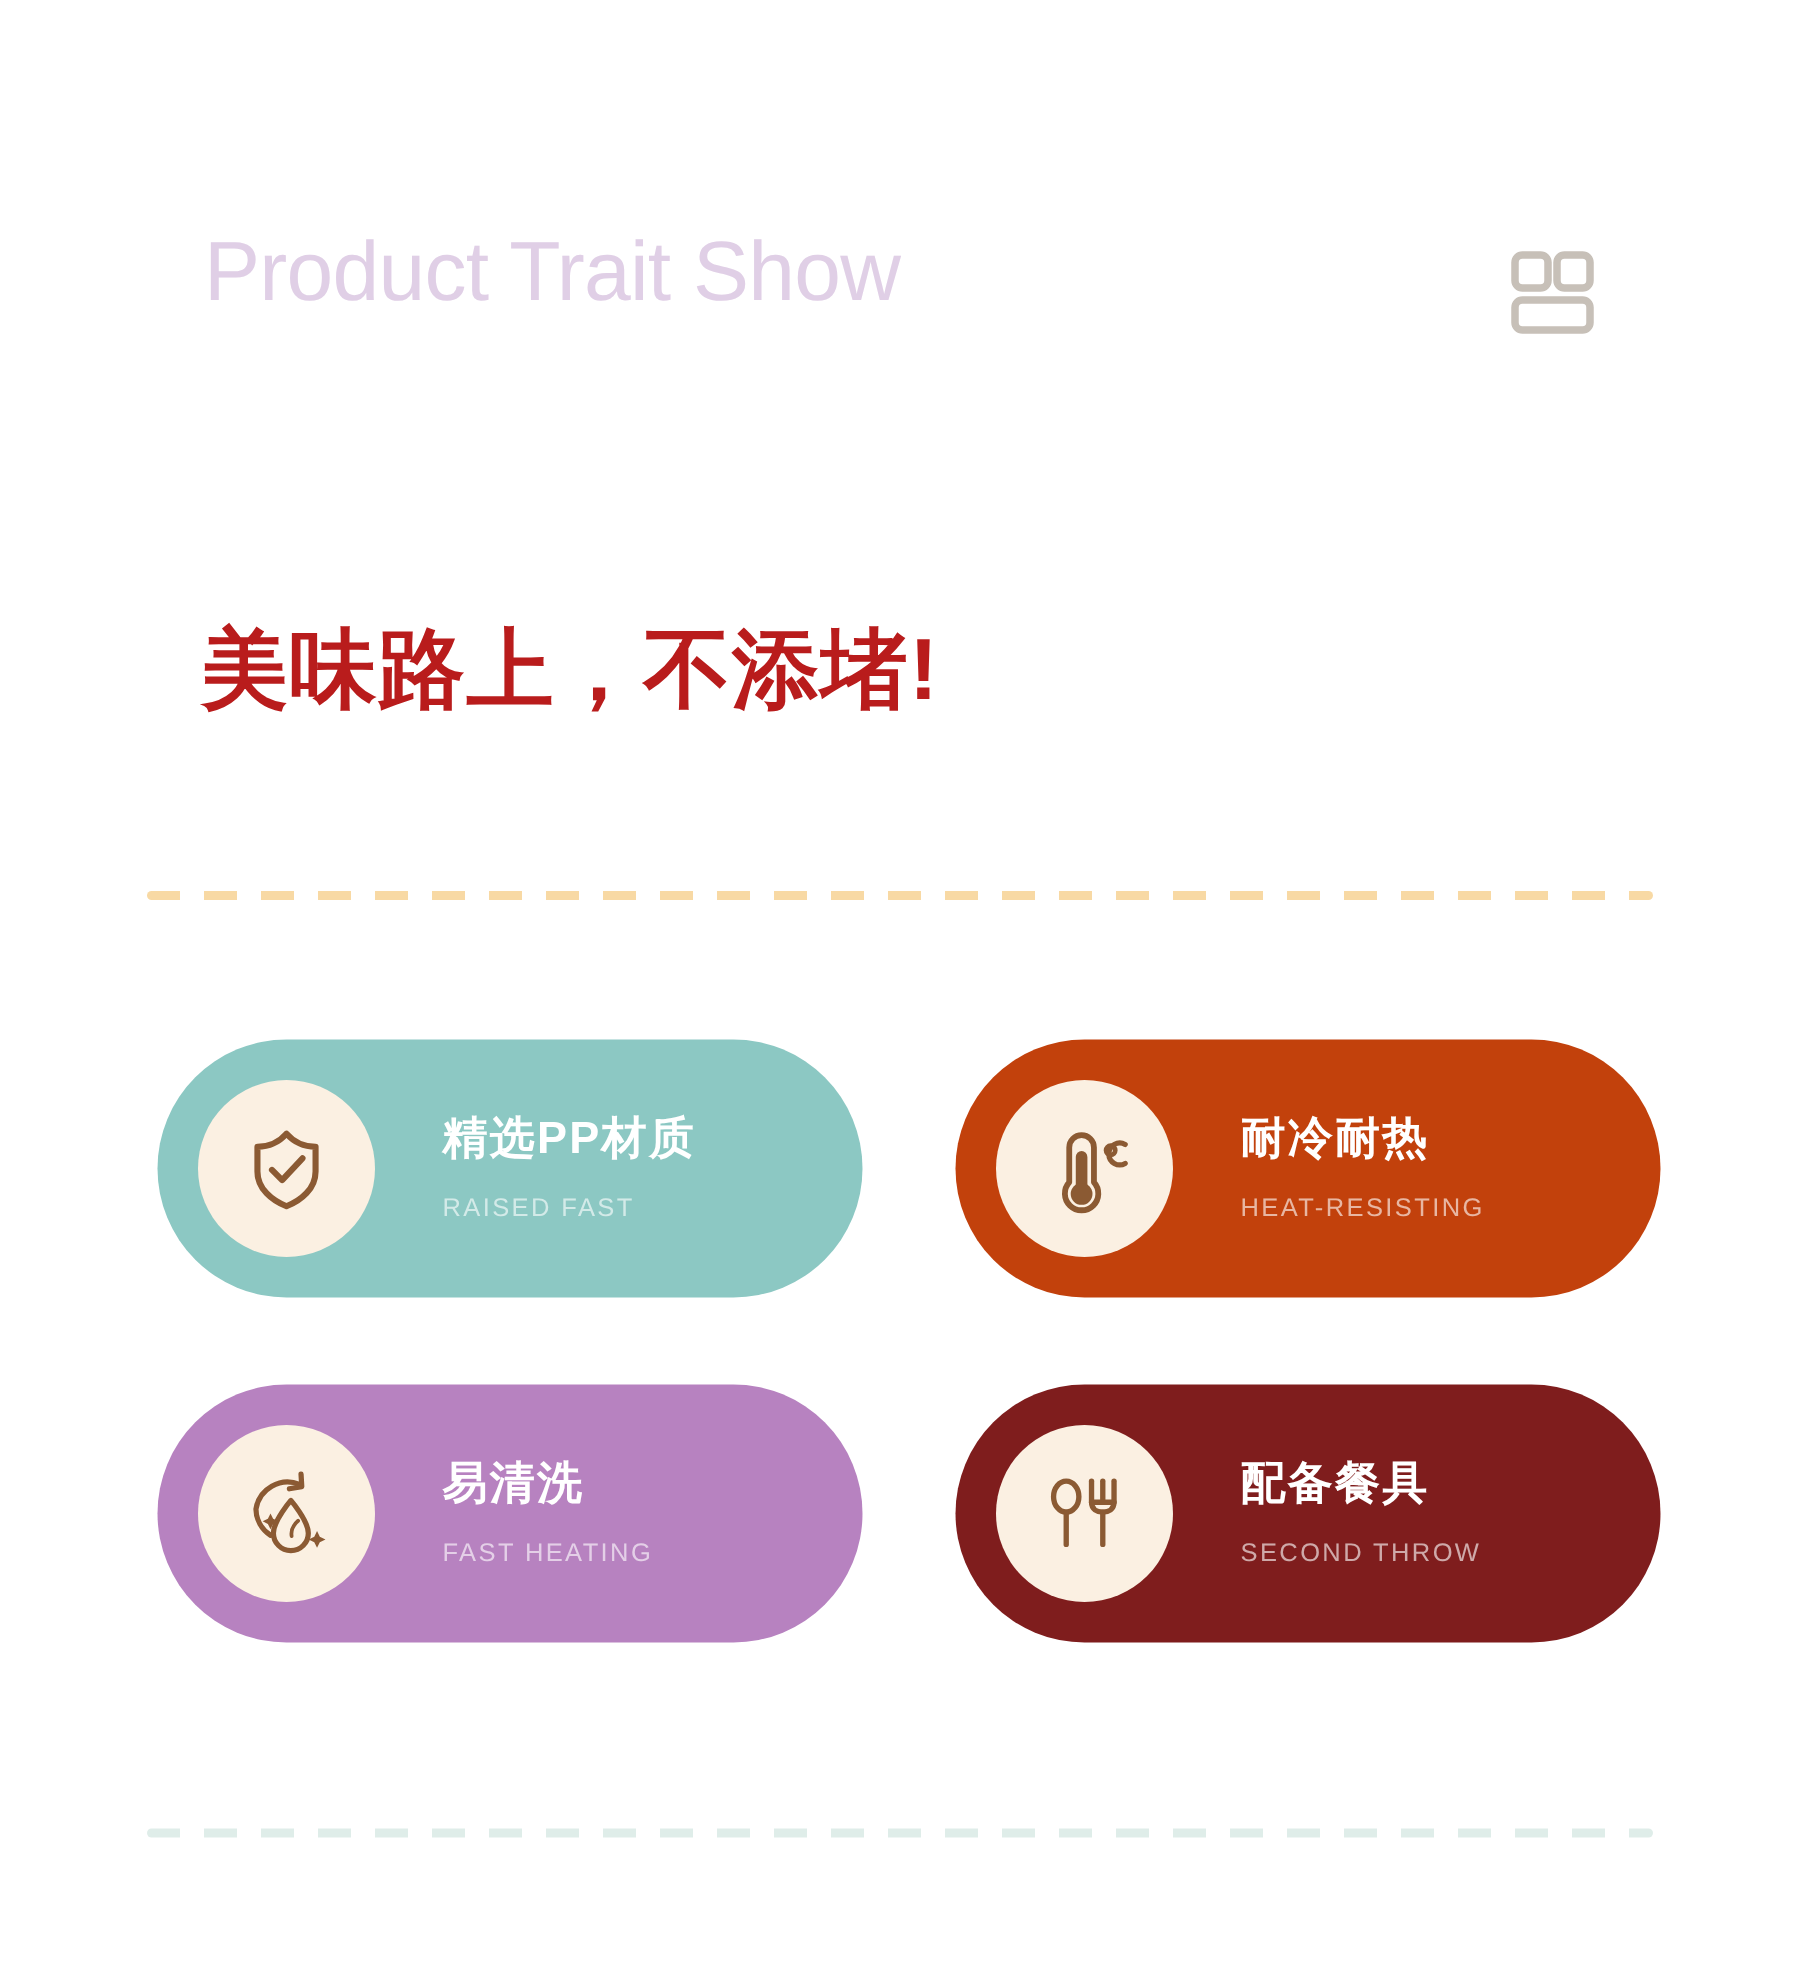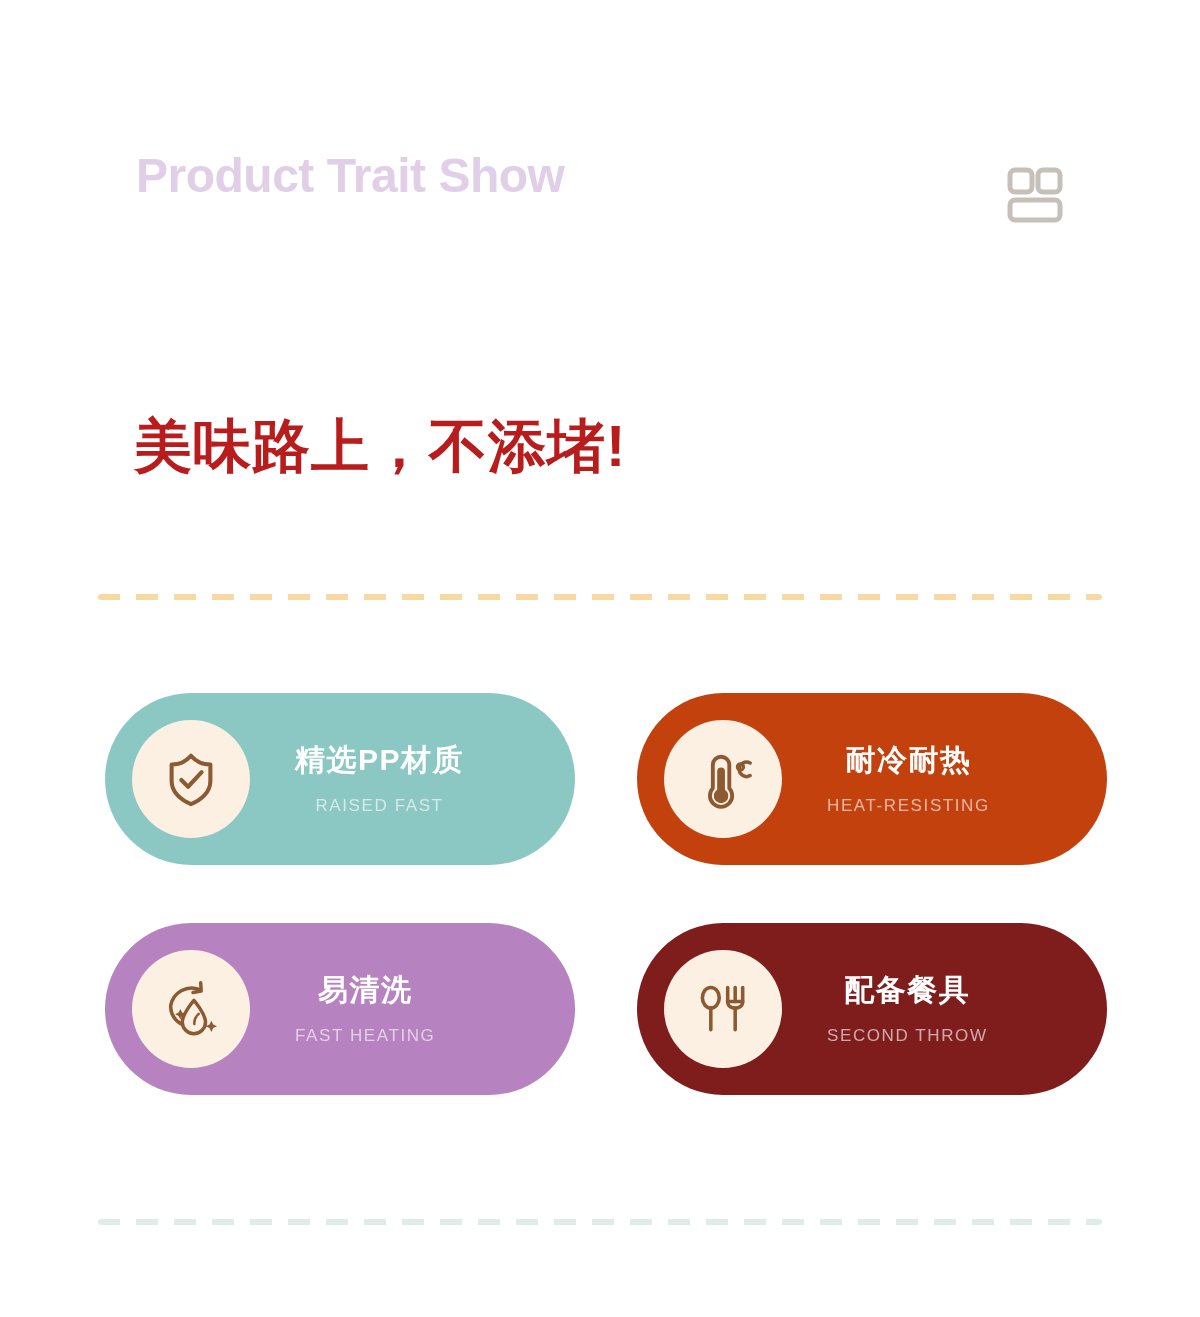--- a/index.html
+++ b/index.html
@@ -24,23 +24,23 @@
     position: absolute;
     left: 136px;
     top: 150px;
     width: 930px;
     display: flex;
     align-items: flex-start;
     justify-content: space-between;
   }
 
   .title-en {
-    font-size: 48px;
+    font-size: 56px;
     line-height: 1.10;
-    font-weight: bold;
+    font-weight: normal;
     color: #E0CFE6;
     letter-spacing: -0.5px;
     max-width: 560px;
   }
 
   .layout-icon {
     margin-top: 16px;
     width: 62px;
     height: 58px;
     flex: 0 0 auto;
@@ -122,21 +122,20 @@
   .icon-circle svg { display: block; }
 
   .card-text {
     position: absolute;
     left: 190px;
     top: 50%;
     transform: translateY(-50%);
     display: flex;
     flex-direction: column;
     gap: 18px;
-    align-items: center;
   }
 
   .card-title {
     font-size: 30px;
     font-weight: bold;
     color: #ffffff;
     letter-spacing: 1.5px;
     line-height: 1.15;
     white-space: nowrap;
   }

